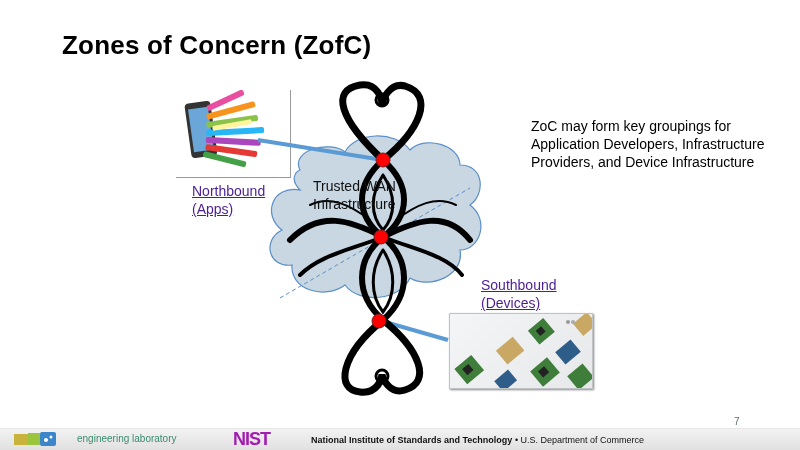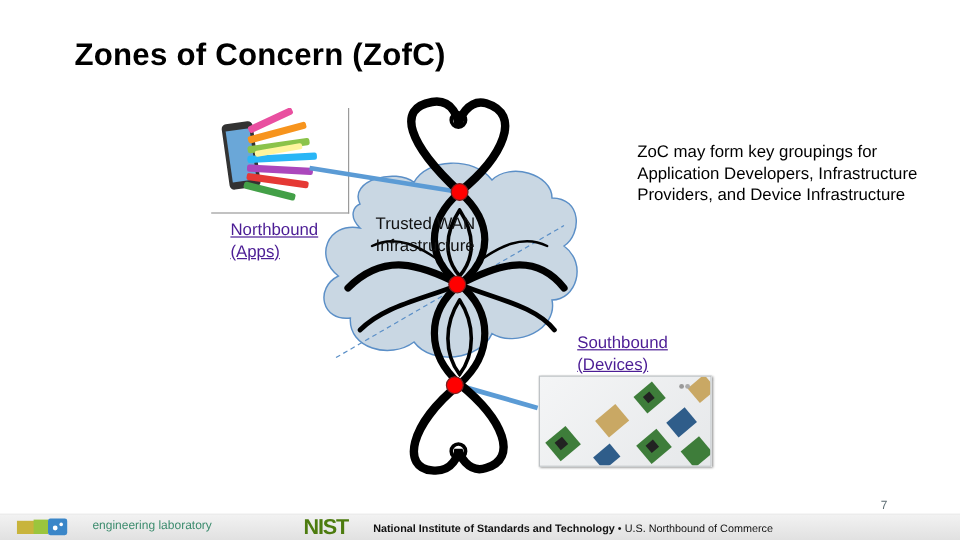--- a/index.html
+++ b/index.html
@@ -10,21 +10,21 @@
   .north-label { left: 192px; top: 182px; }
   .south-label { left: 481px; top: 276px; }
   .apps-frame { position: absolute; left: 176px; top: 90px; width: 114px; height: 87px; border-right: 1px solid #9a9a9a; border-bottom: 1px solid #9a9a9a; background: #fff; }
   .devices-frame { position: absolute; left: 449px; top: 313px; width: 142px; height: 74px; background: linear-gradient(135deg,#f4f5f6,#e6e8ea); border: 1px solid #bfc3c6; box-shadow: 1px 1px 2px #888; overflow: hidden; }
   .diagram-svg { position: absolute; left: 0; top: 0; }
   .cloud-text { position: absolute; left: 313px; top: 177px; width: 120px; text-align: left; font-size: 14px; line-height: 18px; color: #111; }
   .page-num { position: absolute; left: 734px; top: 416px; font-size: 10px; color: #5a6a70; }
   .footer { position: absolute; left: 0; top: 428px; width: 800px; height: 22px; background: linear-gradient(180deg,#f2f2f2,#e0e0e0); border-top: 1px solid #e8e8e8; }
   .el-logo { position: absolute; left: 14px; top: 431px; width: 44px; height: 16px; }
   .el-text { position: absolute; left: 77px; top: 433px; font-size: 10px; color: #3c8c6e; text-align: center; }
-  .nist-logo { position: absolute; left: 233px; top: 430px; font-size: 18px; font-weight: bold; color: #4d7c0f; letter-spacing: -1px; font-family: "Liberation Sans", sans-serif; line-height: 18px; margin-left: 20px; }
+  .nist-logo { position: absolute; left: 233px; top: 430px; font-size: 18px; font-weight: bold; color: #a21caf; letter-spacing: -1px; font-family: "Liberation Sans", sans-serif; line-height: 18px; }
   .nist-text { position: absolute; left: 291px; top: 435px; font-size: 9px; color: #111; }
   .nist-text b { font-weight: bold; margin-left: 20px; }
 </style>
 </head>
 <body>
 
 <div class="title">Zones of Concern (ZofC)</div>
 
 <div class="apps-frame">
   <svg width="114" height="87">
@@ -125,14 +125,14 @@
   <rect x="14" y="2" width="12" height="12" fill="#9bc53d"></rect>
   <rect x="26" y="1" width="16" height="14" rx="2" fill="#3a86c8"></rect>
   <circle cx="32" cy="9" r="2" fill="#fff"></circle>
     <circle cx="37" cy="6" r="1.5" fill="#fff"></circle>
 </svg>
 <div class="el-text">engineering laboratory</div>
 <div class="nist-logo">NIST</div>
 <div class="nist-text">
   <b>National Institute of Standards and Technology</b>
   <span>•</span>
-  <span>U.S. Northbound of Commerce</span>
+  <span>U.S. Department of Commerce</span>
 </div>
 
 </body></html>

